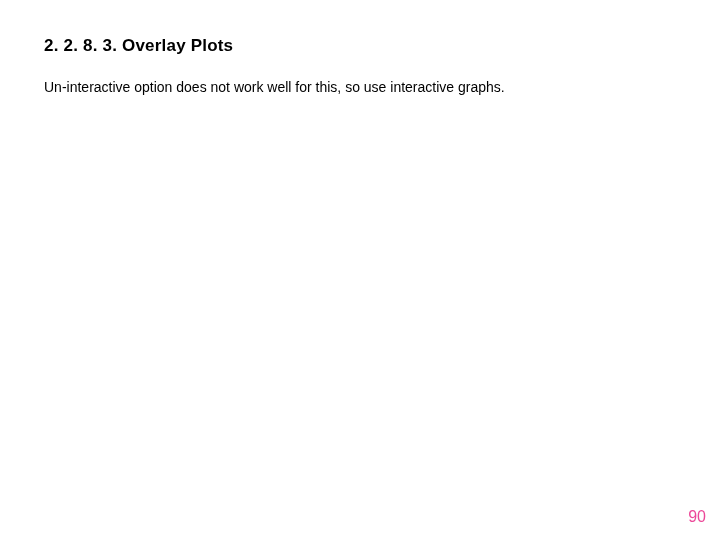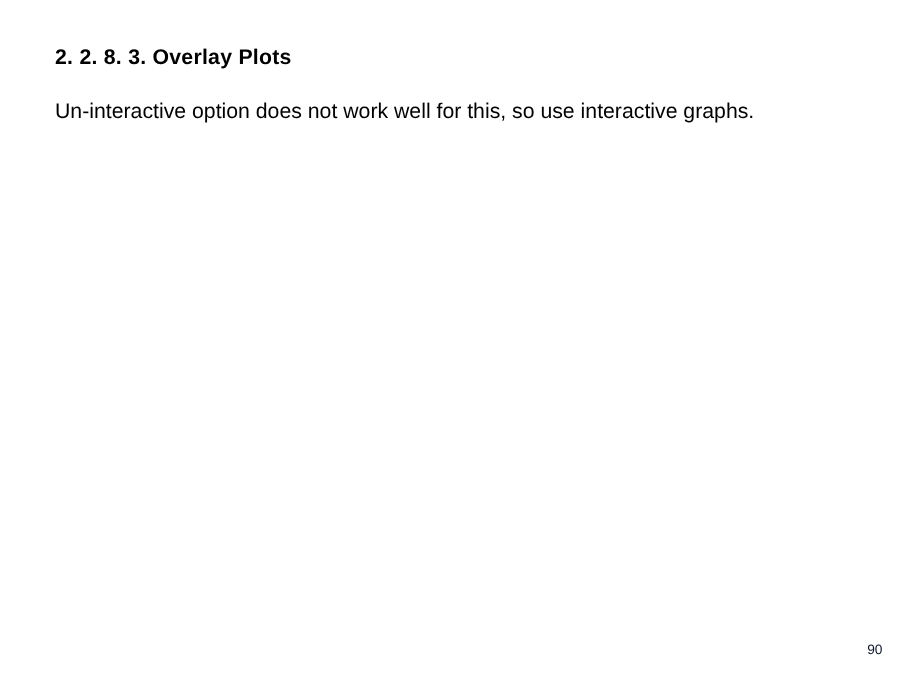--- a/index.html
+++ b/index.html
@@ -18,30 +18,30 @@
     .content {
       padding: 36px 44px 0 44px;
     }
     .heading {
       font-size: 17px;
       font-weight: bold;
       margin-bottom: 22px;
       letter-spacing: 0.2px;
     }
     .body-text {
-      font-size: 17px;
+      font-size: 14px;
       font-weight: normal;
       line-height: 1.35;
     }
     .page-number {
       position: absolute;
       bottom: 14px;
       right: 14px;
-      font-size: 11px;
-      color: #0f172a;
+      font-size: 16px;
+      color: #ec4899;
     }
   </style>
 </head>
 <body>
 
 <div class="content">
   <h1 class="heading">2. 2. 8. 3. Overlay Plots</h1>
   <p class="body-text">Un-interactive option does not work well for this, so use interactive graphs.</p>
 </div>
 

